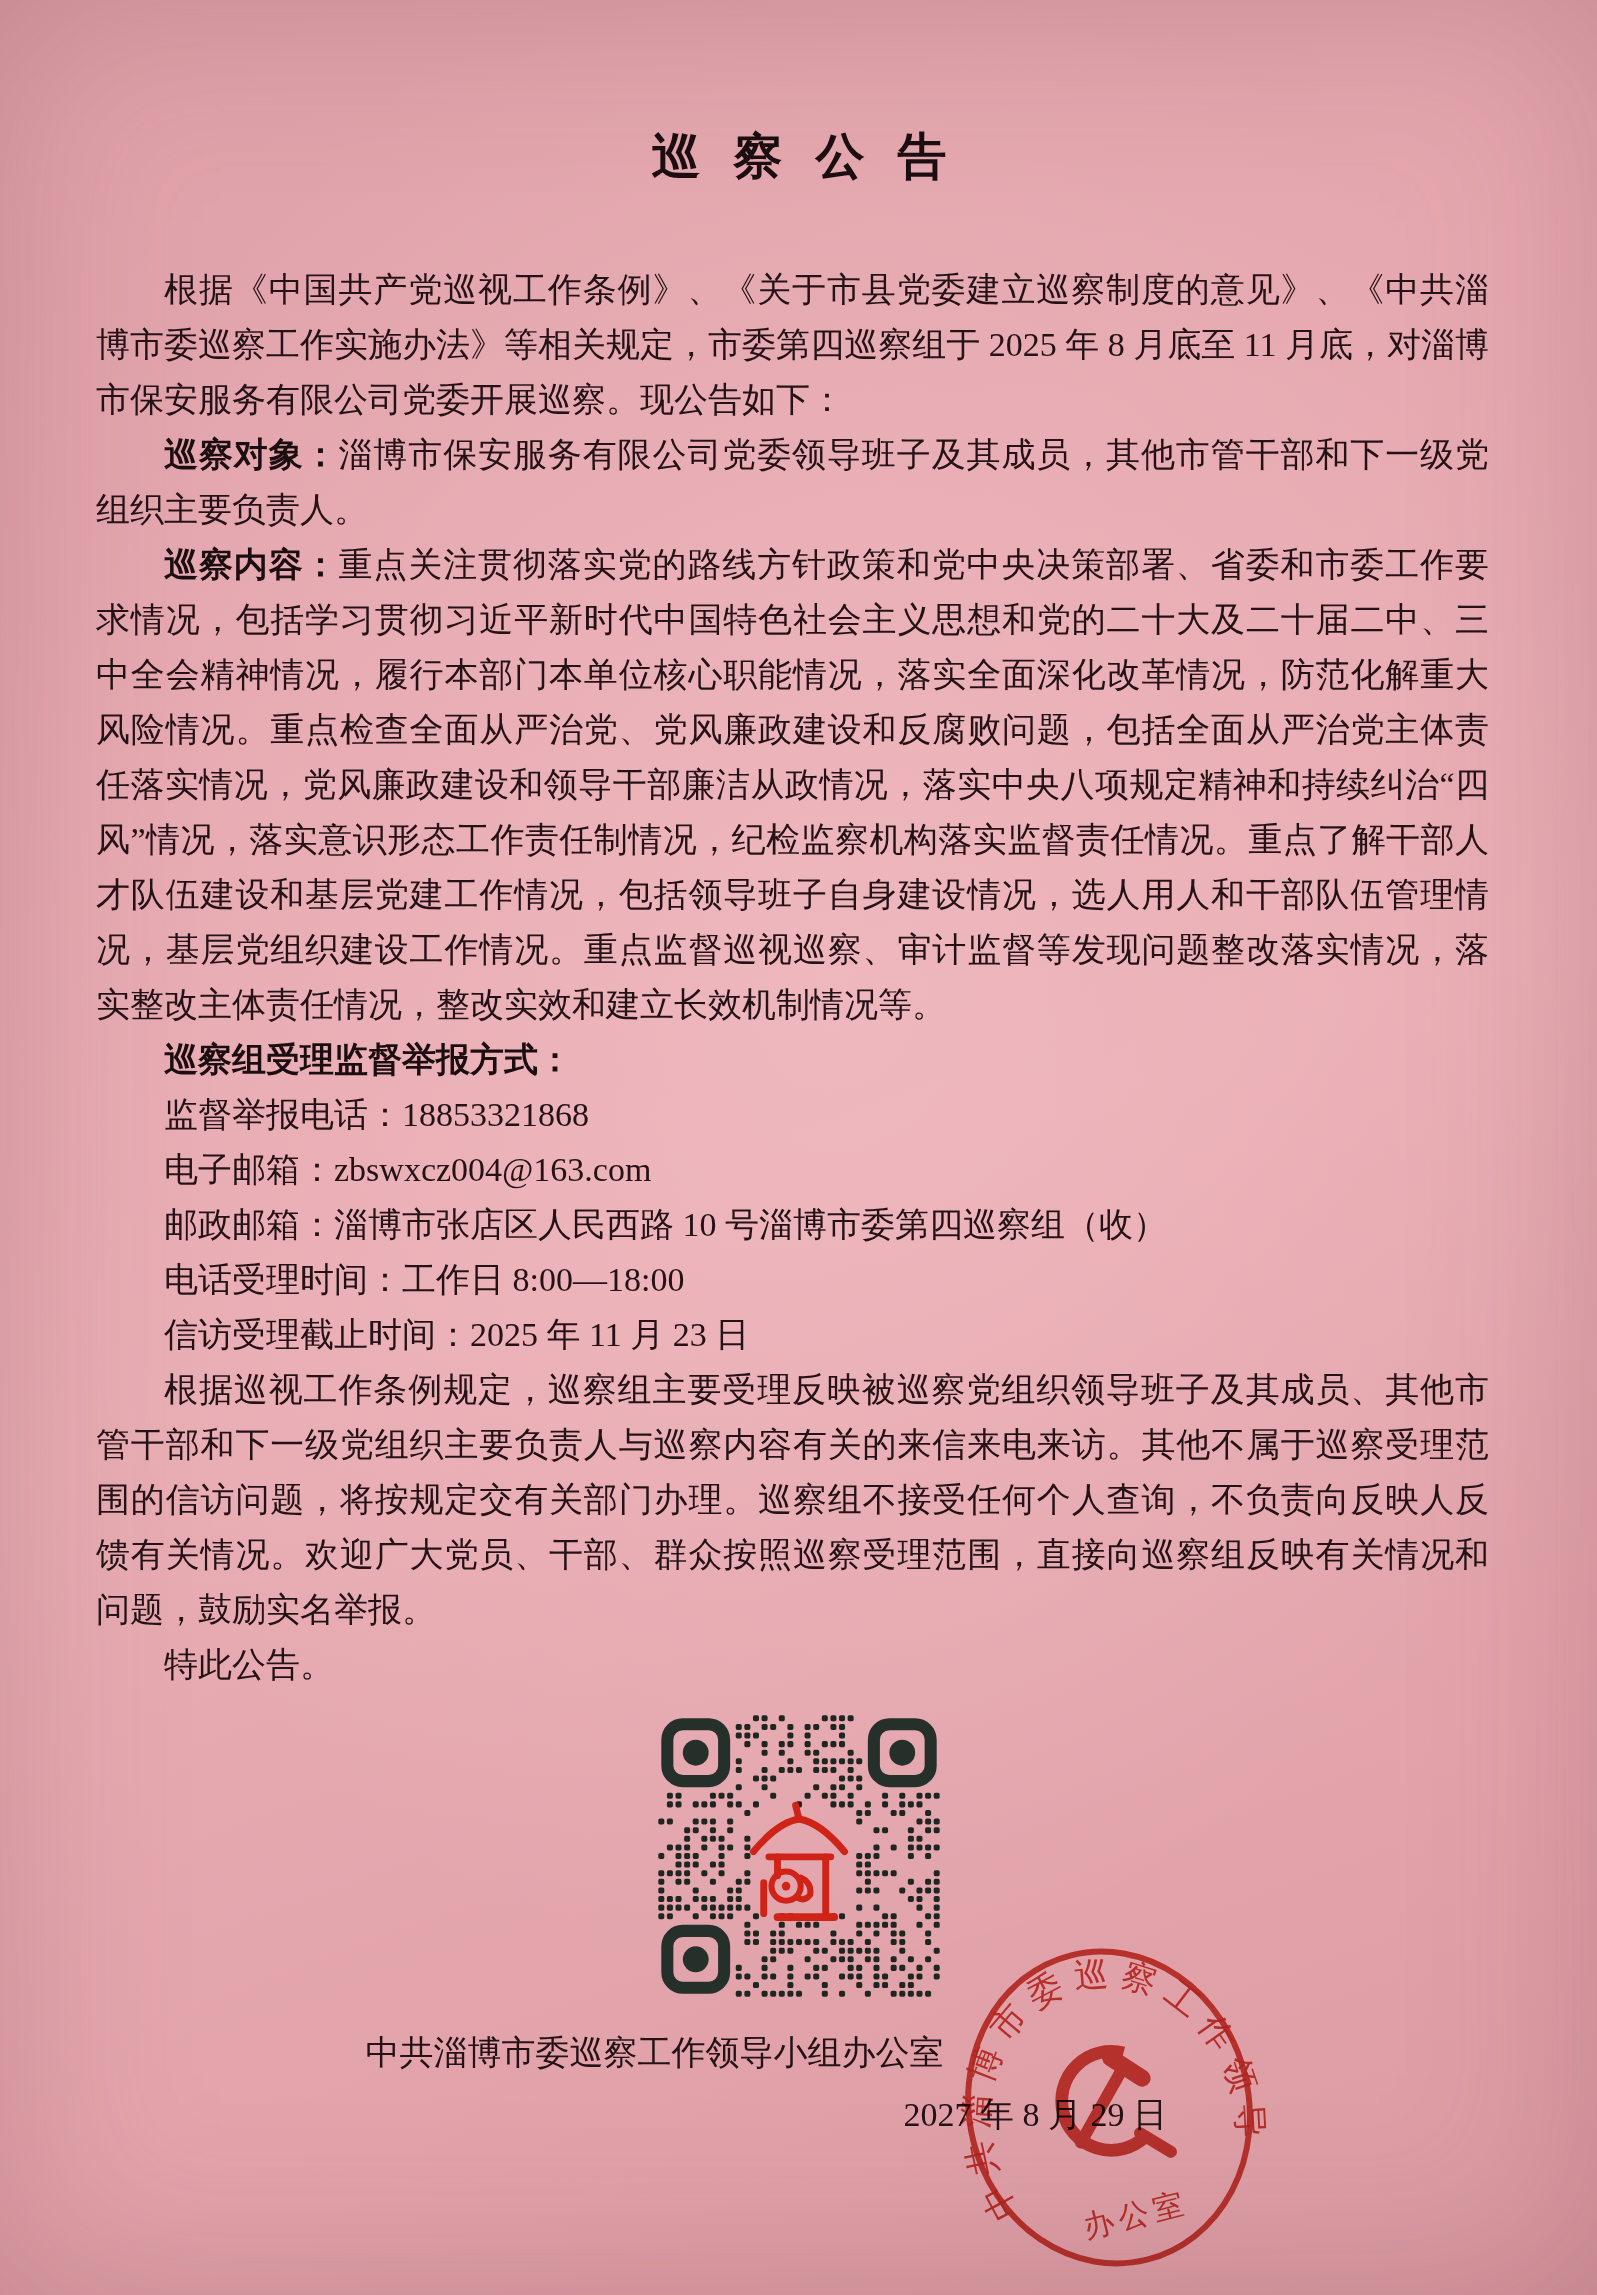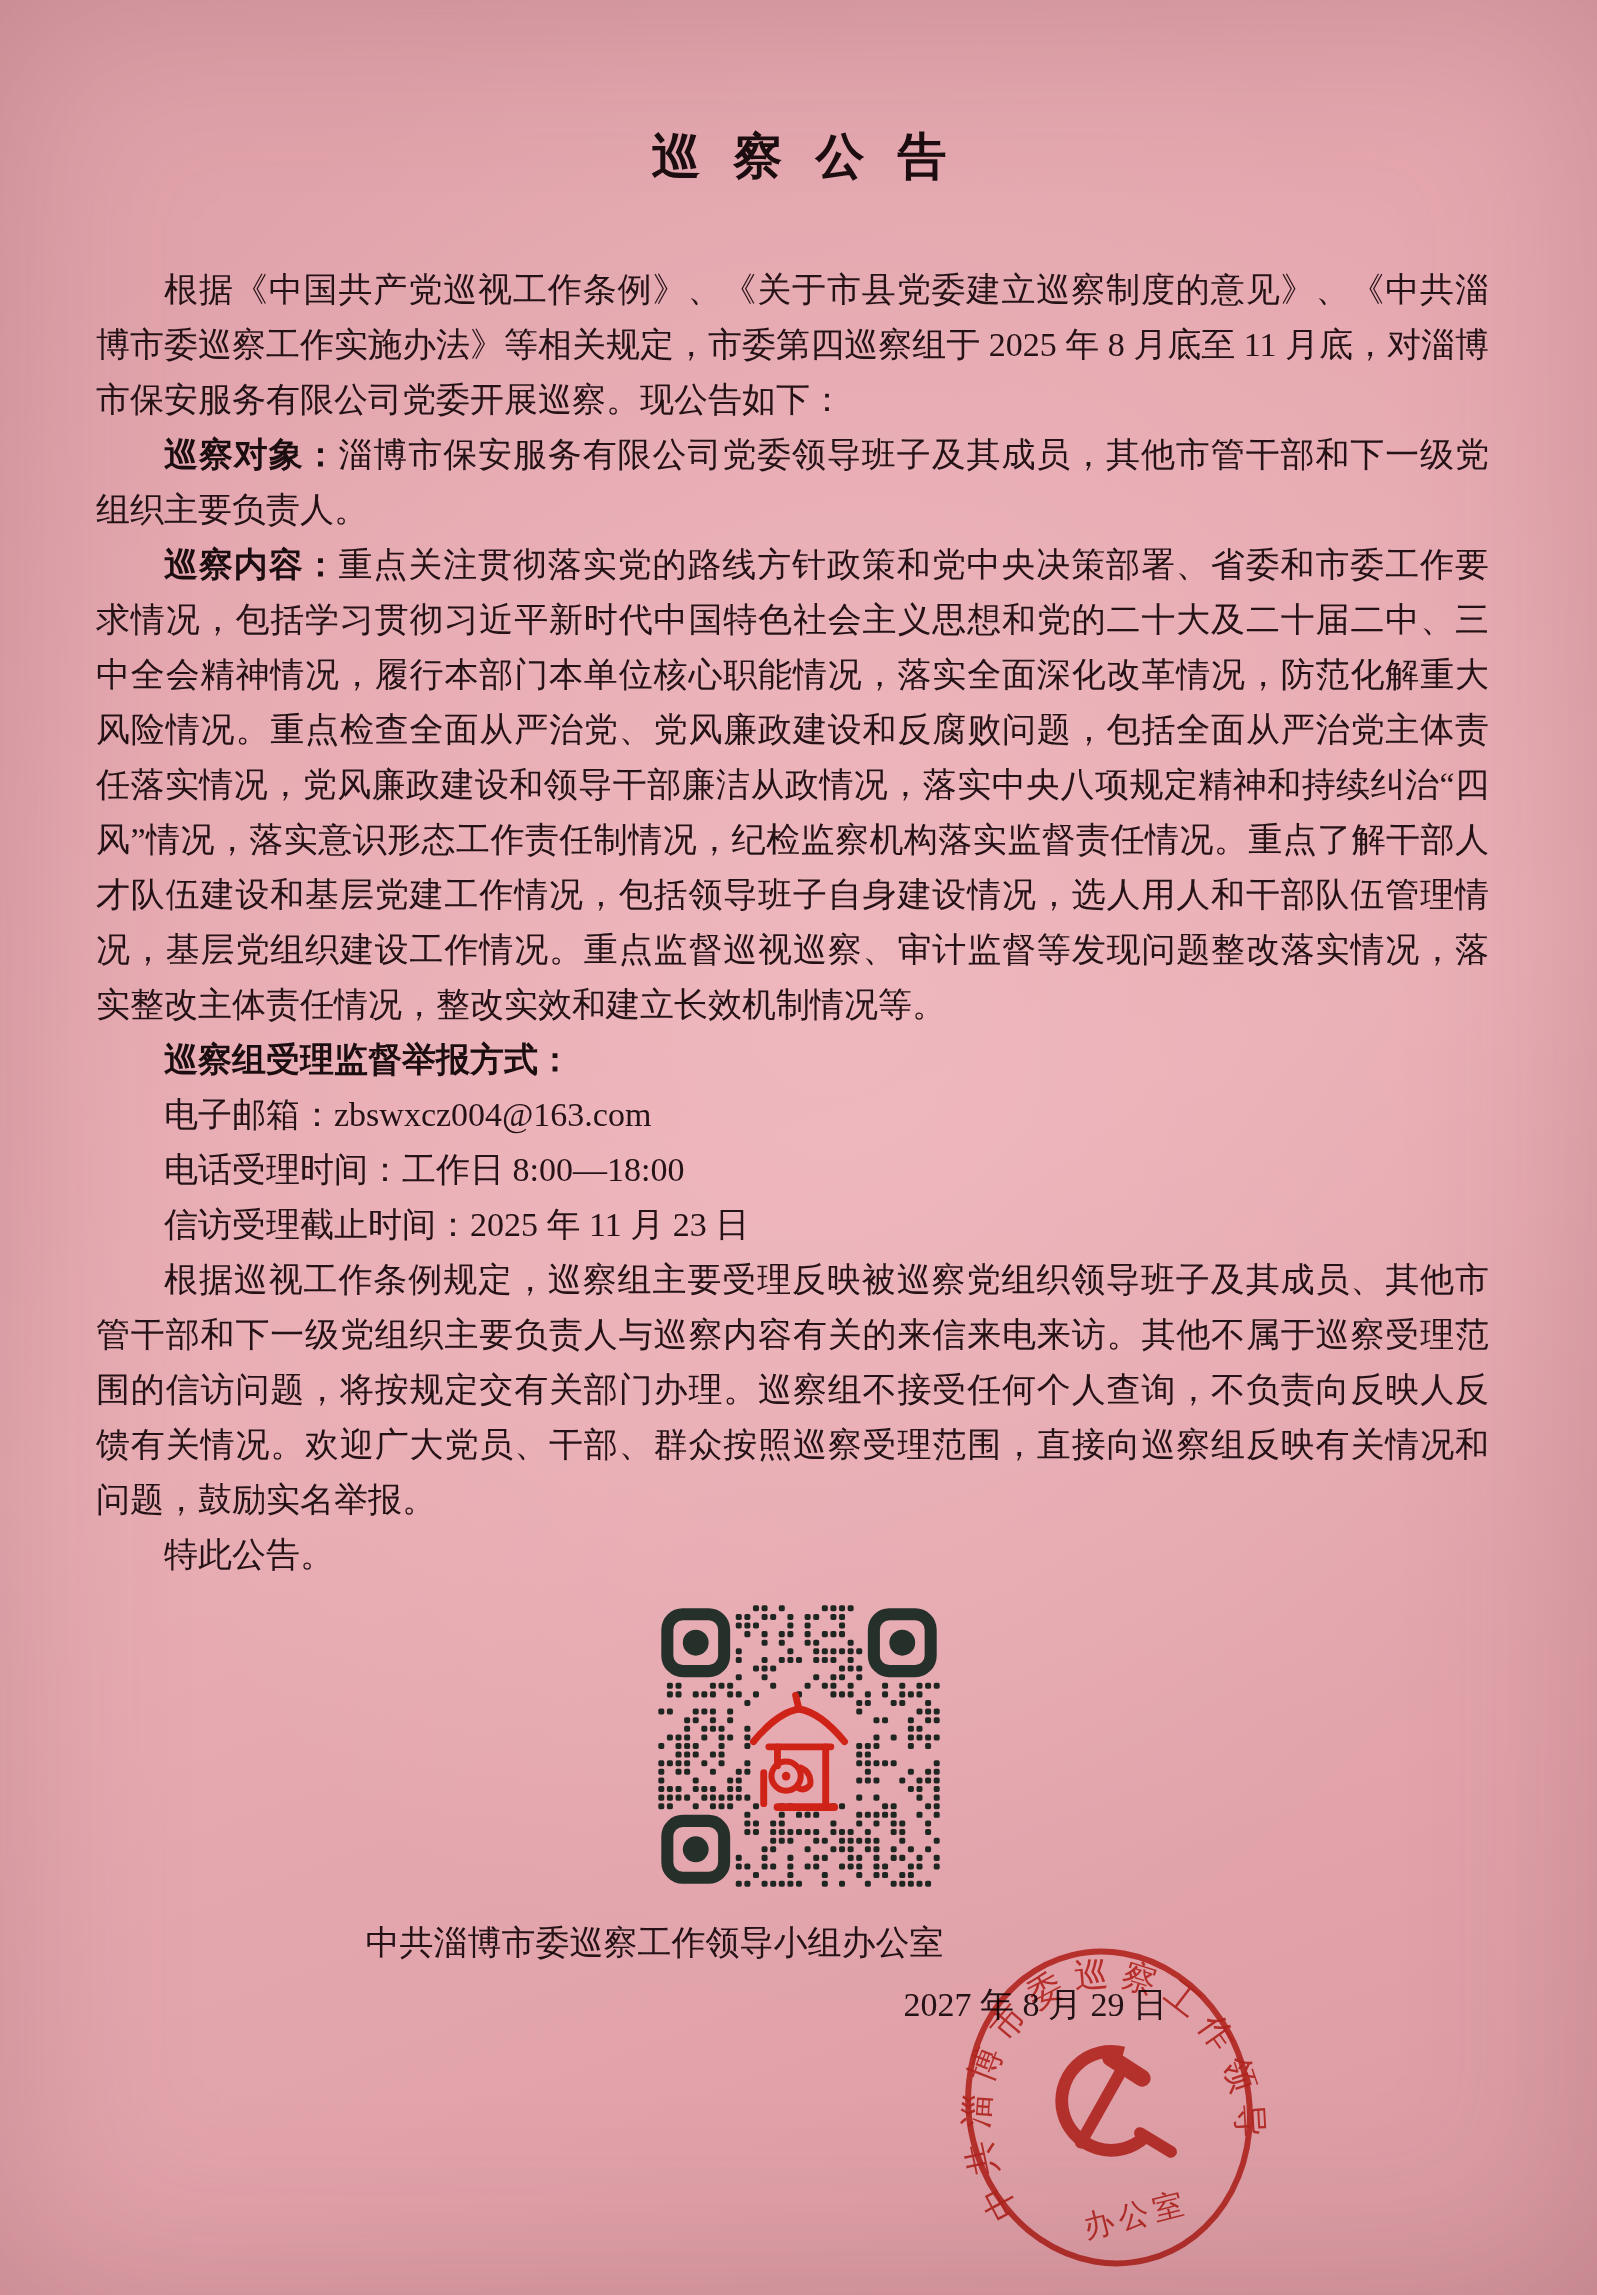--- a/index.html
+++ b/index.html
@@ -73,21 +73,23 @@
 
   <div class="body-text">
     <p class="para"><span class="lead"></span><span>根据《中国共产党巡视工作条例》、《关于市县党委建立巡察制度的意见》、《中共淄博市委巡察工作实施办法》等相关规定，市委第四巡察组于 2025 年 8 月底至 11 月底，对淄博市保安服务有限公司党委开展巡察。现公告如下：</span></p>
 
     <p class="para"><span class="lead">巡察对象：</span><span>淄博市保安服务有限公司党委领导班子及其成员，其他市管干部和下一级党组织主要负责人。</span></p>
 
     <p class="para"><span class="lead">巡察内容：</span><span>重点关注贯彻落实党的路线方针政策和党中央决策部署、省委和市委工作要求情况，包括学习贯彻习近平新时代中国特色社会主义思想和党的二十大及二十届二中、三中全会精神情况，履行本部门本单位核心职能情况，落实全面深化改革情况，防范化解重大风险情况。重点检查全面从严治党、党风廉政建设和反腐败问题，包括全面从严治党主体责任落实情况，党风廉政建设和领导干部廉洁从政情况，落实中央八项规定精神和持续纠治“四风”情况，落实意识形态工作责任制情况，纪检监察机构落实监督责任情况。重点了解干部人才队伍建设和基层党建工作情况，包括领导班子自身建设情况，选人用人和干部队伍管理情况，基层党组织建设工作情况。重点监督巡视巡察、审计监督等发现问题整改落实情况，落实整改主体责任情况，整改实效和建立长效机制情况等。</span></p>
 
     <p class="heading-line">巡察组受理监督举报方式：</p>
 
+    <p class="contact-line"><span>监督举报电话：</span><span>18853321868</span></p>
     <p class="contact-line"><span>电子邮箱：</span><span>zbswxcz004@163.com</span></p>
+    <p class="contact-line"><span>邮政邮箱：</span><span>淄博市张店区人民西路 10 号淄博市委第四巡察组（收）</span></p>
     <p class="contact-line"><span>电话受理时间：</span><span>工作日 8:00—18:00</span></p>
     <p class="contact-line"><span>信访受理截止时间：</span><span>2025 年 11 月 23 日</span></p>
 
     <p class="para"><span>根据巡视工作条例规定，巡察组主要受理反映被巡察党组织领导班子及其成员、其他市管干部和下一级党组织主要负责人与巡察内容有关的来信来电来访。其他不属于巡察受理范围的信访问题，将按规定交有关部门办理。巡察组不接受任何个人查询，不负责向反映人反馈有关情况。欢迎广大党员、干部、群众按照巡察受理范围，直接向巡察组反映有关情况和问题，鼓励实名举报。</span></p>
 
     <p class="closing">特此公告。</p>
   </div>
 
   <div class="qr-wrap">
     <svg id="qr-svg" width="284" height="284" viewBox="0 0 330 330">

